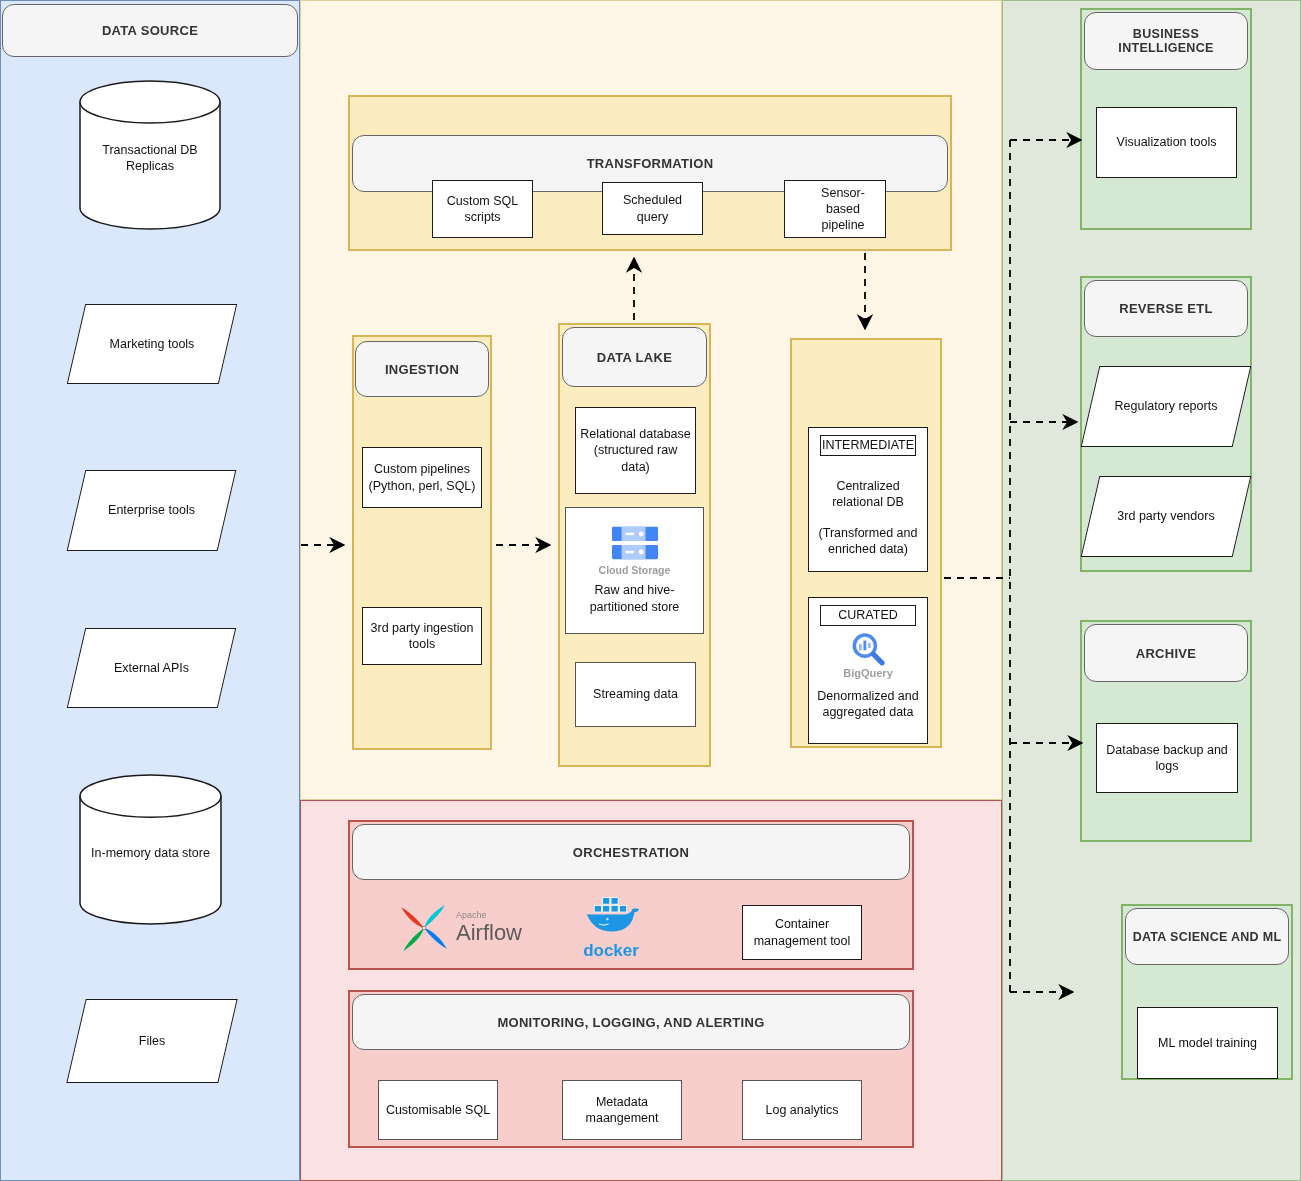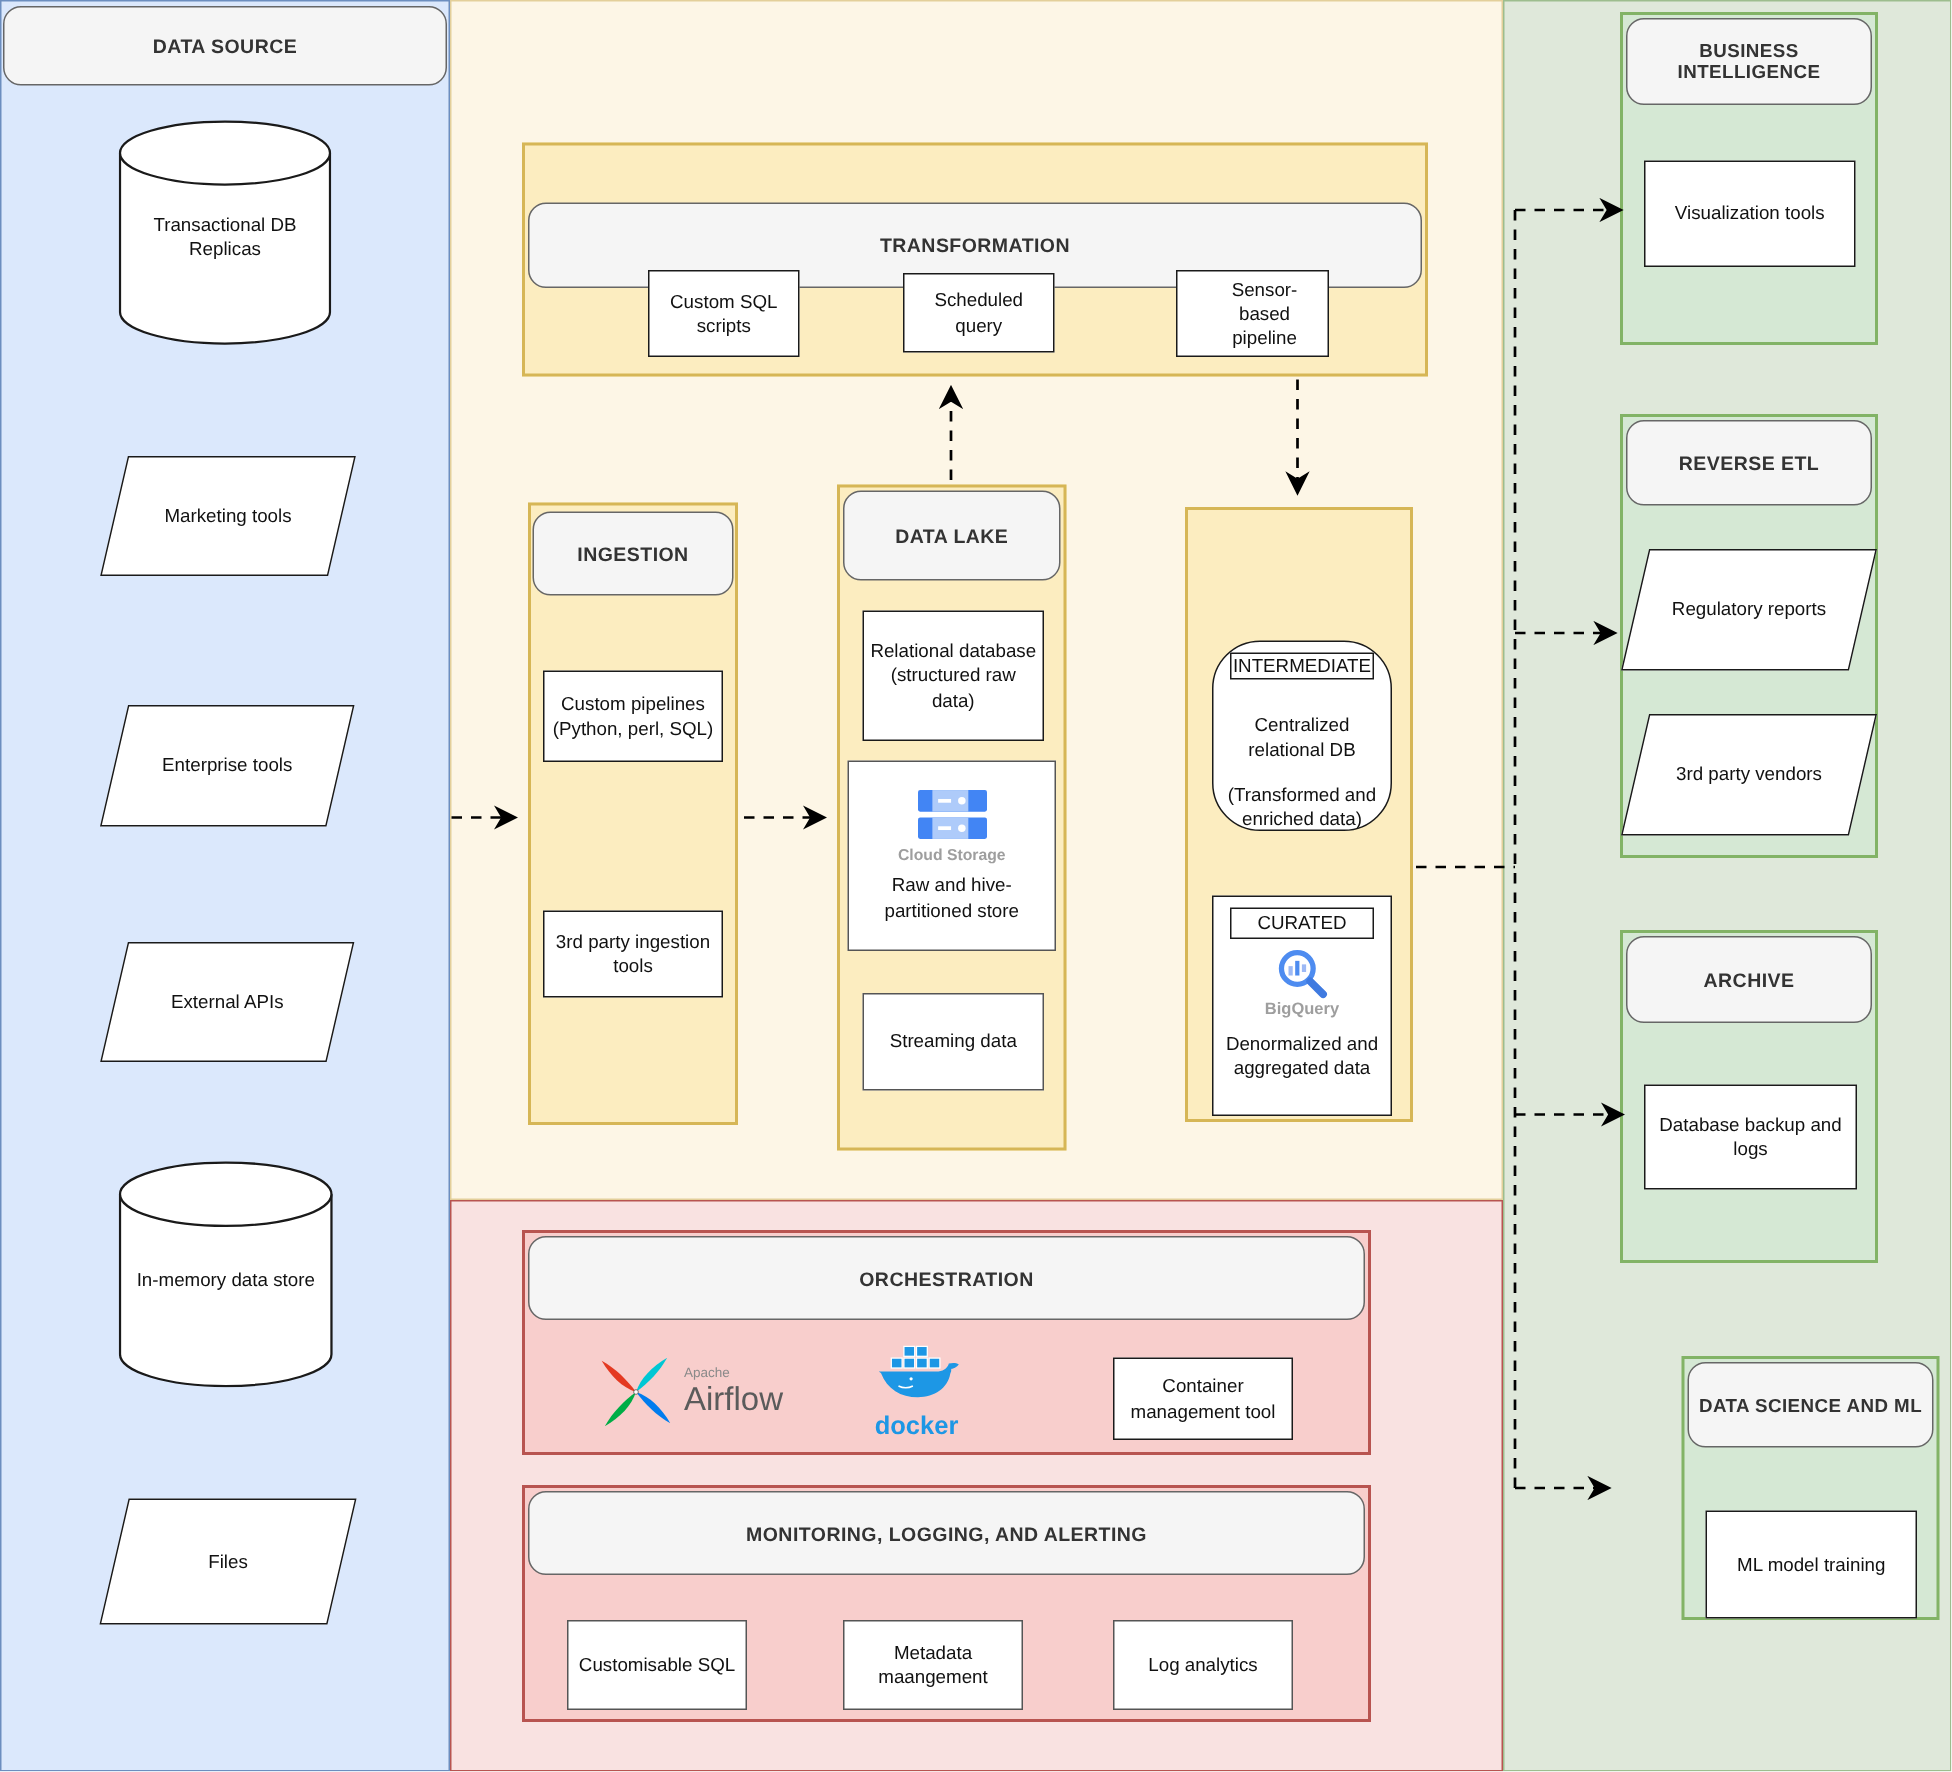--- a/index.html
+++ b/index.html
@@ -118,21 +118,21 @@
         <circle cx="30.5" cy="26.5" r="2.6" fill="#fff"></circle>
       </svg>
       <div class="cap" style="font-size:10.5px;margin:4px 0 6px 0;">Cloud Storage</div>
       <div>Raw and hive-partitioned store</div>
     </div>
     <div class="node" style="left:15px;top:337px;width:121px;height:65px;border-color:#555;">Streaming data</div>
   </div>
 
   <div class="container yellow" style="left:790px;top:338px;width:152px;height:410px;">
 
-    <div class="node" style="left:16px;top:87px;width:120px;height:127px;justify-content:flex-start;padding-top:7px;border-radius:32px;">
+    <div class="node" style="left:16px;top:87px;width:120px;height:145px;justify-content:flex-start;padding-top:7px;">
       <div class="tag" style="width:96px;">INTERMEDIATE</div>
       <div style="margin-top:22px;">Centralized relational DB</div>
       <div style="margin-top:14px;">(Transformed and enriched data)</div>
     </div>
 
     <div class="node" style="left:16px;top:257px;width:120px;height:147px;justify-content:flex-start;padding-top:7px;">
       <div class="tag" style="width:96px;">CURATED</div>
       <svg width="38" height="36" viewBox="0 0 48 46" style="margin-top:4px;">
         <circle cx="20" cy="20" r="13.5" fill="none" stroke="#4e8cf0" stroke-width="4.5"></circle>
         <line x1="31" y1="31" x2="42" y2="42" stroke="#3f7ae0" stroke-width="6.5" stroke-linecap="round"></line>

